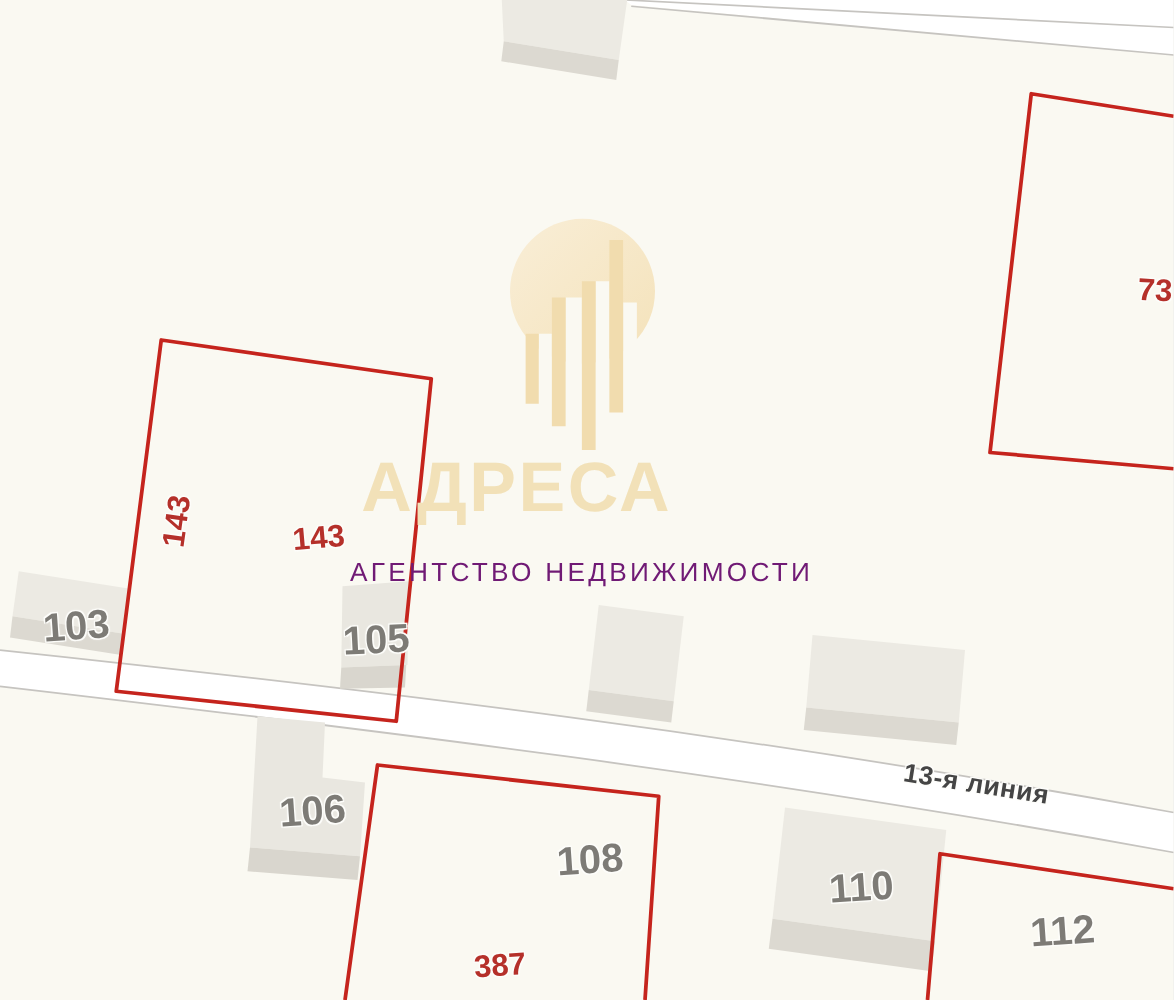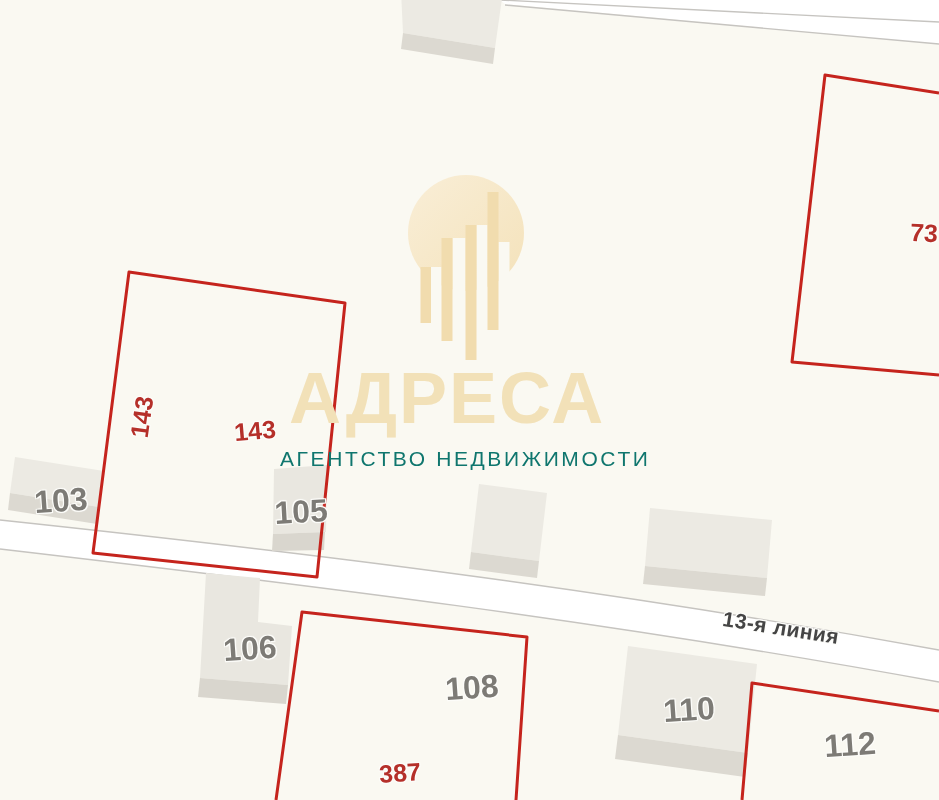--- a/index.html
+++ b/index.html
@@ -28,33 +28,33 @@
   }
   .lbl.street{
     color:#454545;
     font-size:21px;
     letter-spacing:0.5px;
   }
   .watermark{position:absolute;pointer-events:none;}
   .wm-brand{
     position:absolute;
     left:289px;top:362px;
-    font-size:72px;
+    font-size:56px;
     font-weight:bold;
     letter-spacing:2px;
     color:#f2e1b8;
     line-height:1;
   }
   .wm-tagline{
     position:absolute;
     left:280px;top:448px;
     font-size:21px;
     font-weight:normal;
     letter-spacing:2.6px;
-    color:#0f766e;
+    color:#701a75;
     line-height:1;
   }
 </style>
 </head>
 <body>
 
 <div class="map">
 
   <svg class="base" width="939" height="800" viewBox="0 0 939 800">
 

